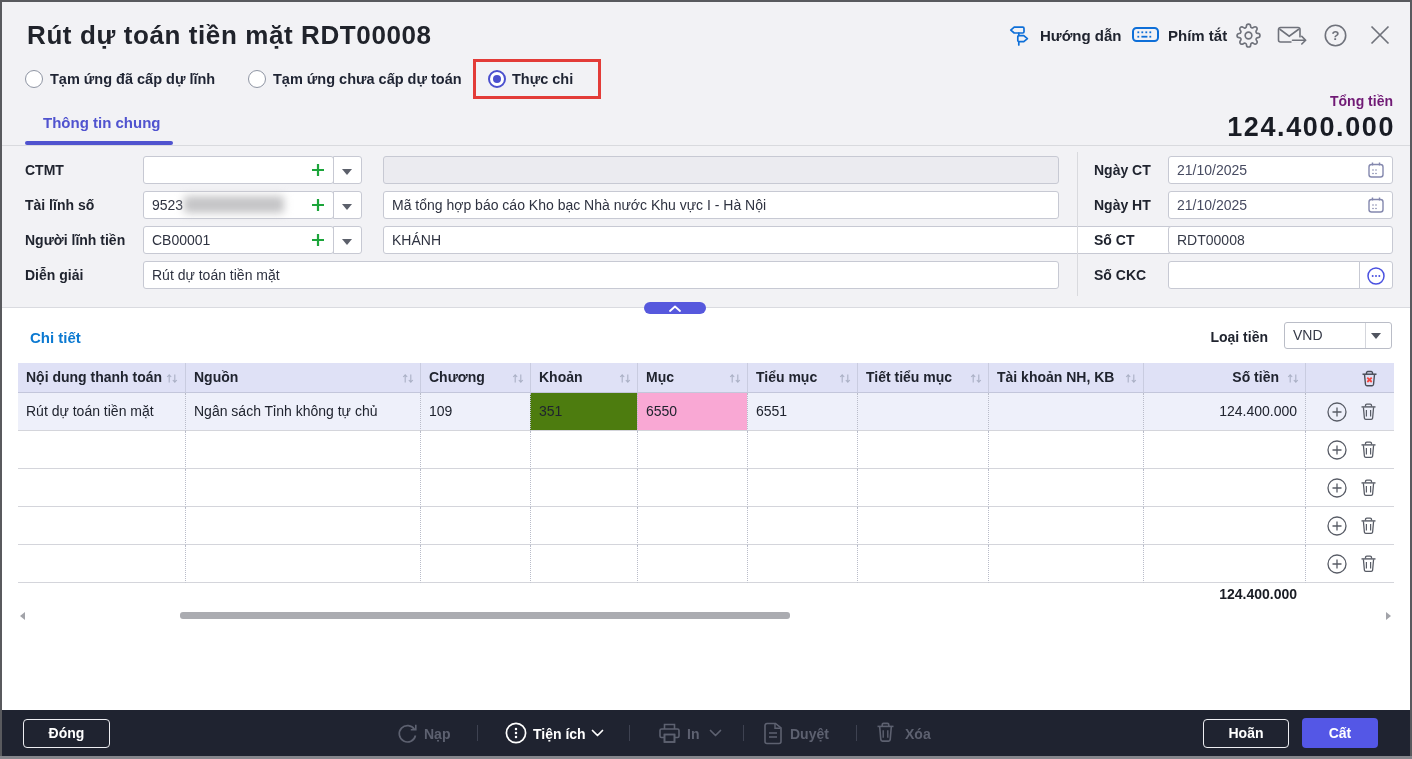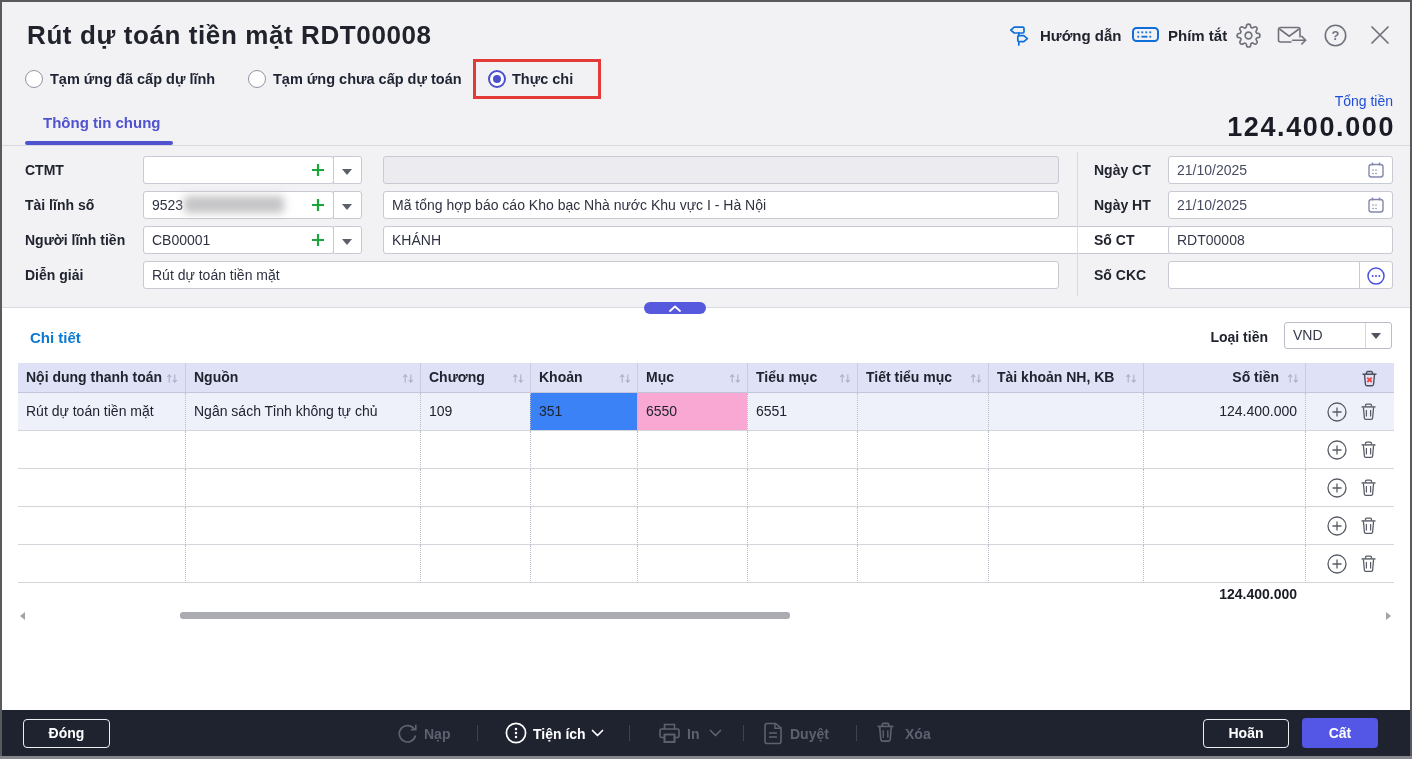--- a/index.html
+++ b/index.html
@@ -14,21 +14,21 @@
 .title { position:absolute; left:27px; top:20px; font-size:26px; font-weight:bold; color:#20232b; letter-spacing:0.6px; }
 .hlabel { font-size:15px; font-weight:bold; color:#20242f; }
 .radio { position:absolute; width:18px; height:18px; border-radius:50%; background:#fff; border:1px solid #8f95a3; top:70px; }
 .radio.sel { border:2px solid #4b50ce; }
 .radio.sel::after { content:""; position:absolute; left:3px; top:3px; width:8px; height:8px; border-radius:50%; background:#4b50ce; }
 .rlabel { position:absolute; top:71px; font-size:14.5px; font-weight:600; color:#1f2433; }
 .redbox { position:absolute; left:473px; top:59px; width:128px; height:40px; border:3px solid #e33c38; }
 .tab { position:absolute; left:43px; top:114px; font-size:15px; font-weight:bold; color:#5053cf; }
 .tabline { position:absolute; left:25px; top:141px; width:148px; height:4px; background:#5053cf; border-radius:2px; }
 .hdiv { position:absolute; left:2px; top:145px; width:1408px; height:1px; background:#d9dade; }
-.tt1 { position:absolute; right:19px; top:93px; font-size:14px; font-weight:normal; color:#1d4ed8; }
+.tt1 { position:absolute; right:19px; top:93px; font-size:14px; font-weight:bold; color:#701a75; }
 .tt2 { position:absolute; right:17px; top:112px; font-size:27px; font-weight:bold; color:#191c24; letter-spacing:1.6px; }
 .flabel { position:absolute; font-size:14px; font-weight:bold; color:#20242f; }
 .inp { position:absolute; background:#fff; border:1px solid #c7c9d3; border-radius:3px; height:28px; font-size:14px; color:#2e3240; line-height:26px; padding-left:8px; white-space:nowrap; }
 .inp.dis { background:#ebebf0; }
 .plus { position:absolute; width:16px; height:16px; }
 .combtn { position:absolute; width:29px; height:28px; background:#fff; border:1px solid #c7c9d3; border-radius:0 3px 3px 0; }
 .combtn::after { content:""; position:absolute; left:8px; top:12px; border-left:5px solid transparent; border-right:5px solid transparent; border-top:6px solid #5c606b; }
 .vdiv { position:absolute; left:1077px; top:152px; width:1px; height:144px; background:#d9dade; }
 .pill { position:absolute; left:644px; top:302px; width:62px; height:12px; background:#5658dd; border-radius:6px; }
 .chitiet { position:absolute; left:30px; top:329px; font-size:15px; font-weight:bold; color:#0b79d1; }
@@ -225,21 +225,21 @@
       <path d="M5.5 4V2.8a1.3 1.3 0 0 1 1.3-1.3h3.4a1.3 1.3 0 0 1 1.3 1.3V4" stroke="#494d58" stroke-width="1.4"></path>
       <path d="M1.5 4.2h14" stroke="#494d58" stroke-width="1.5"></path>
       <path d="M3.5 4.5l1 10a1.4 1.4 0 0 0 1.4 1.2h5.2a1.4 1.4 0 0 0 1.4-1.2l1-10" stroke="#494d58" stroke-width="1.4"></path>
       <path d="M6.3 7.6l4.4 4.4M10.7 7.6l-4.4 4.4" stroke="#f4453e" stroke-width="1.8"></path>
     </svg>
   </div>
 
 <div class="row" style="left:18px; top:393px; width:167px; background:#eef0fa;">Rút dự toán tiền mặt</div>
 <div class="row rowb" style="left:185px; top:393px; width:235px; background:#eef0fa;">Ngân sách Tỉnh không tự chủ</div>
 <div class="row rowb" style="left:420px; top:393px; width:110px; background:#eef0fa;">109</div>
-<div class="row rowb" style="left:530px; top:393px; width:107px; background:#3b82f6;">351</div>
+<div class="row rowb" style="left:530px; top:393px; width:107px; background:#4d7c0f;">351</div>
 <div class="row rowb" style="left:637px; top:393px; width:110px; background:#f9a8d4;">6550</div>
 <div class="row rowb" style="left:747px; top:393px; width:110px; background:#eef0fa;">6551</div>
 <div class="row rowb" style="left:857px; top:393px; width:131px; background:#eef0fa;"></div>
 <div class="row rowb" style="left:988px; top:393px; width:155px; background:#eef0fa;"></div>
 <div class="row rowb" style="left:1143px; top:393px; width:162px; background:#eef0fa; text-align:right; padding-right:8px;">124.400.000</div>
 <div class="row rowb icons" style="left:1305px; top:393px; width:89px; background:#eef0fa;"></div>
 <div class="row" style="left:18px; top:431px; width:167px;"></div>
 <div class="row rowb" style="left:185px; top:431px; width:235px;"></div>
 <div class="row rowb" style="left:420px; top:431px; width:110px;"></div>
 <div class="row rowb" style="left:530px; top:431px; width:107px;"></div>

